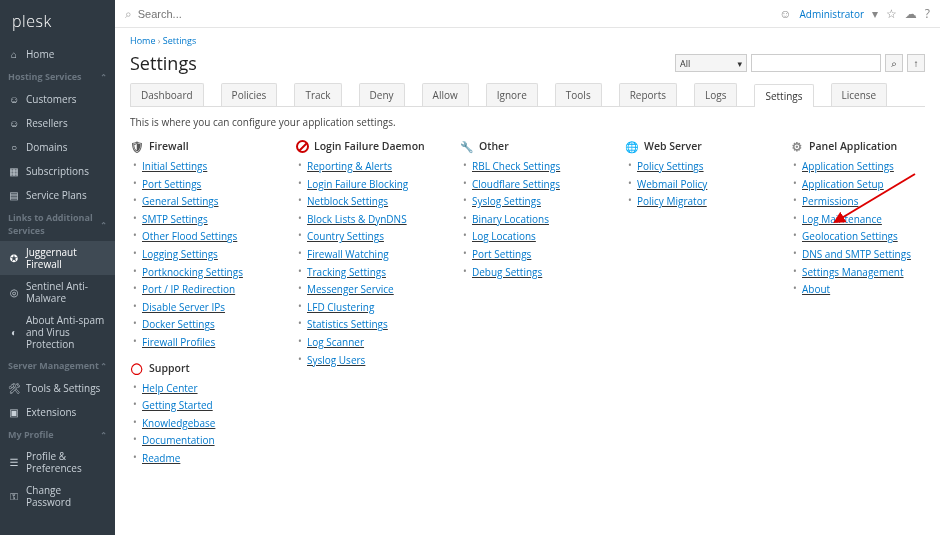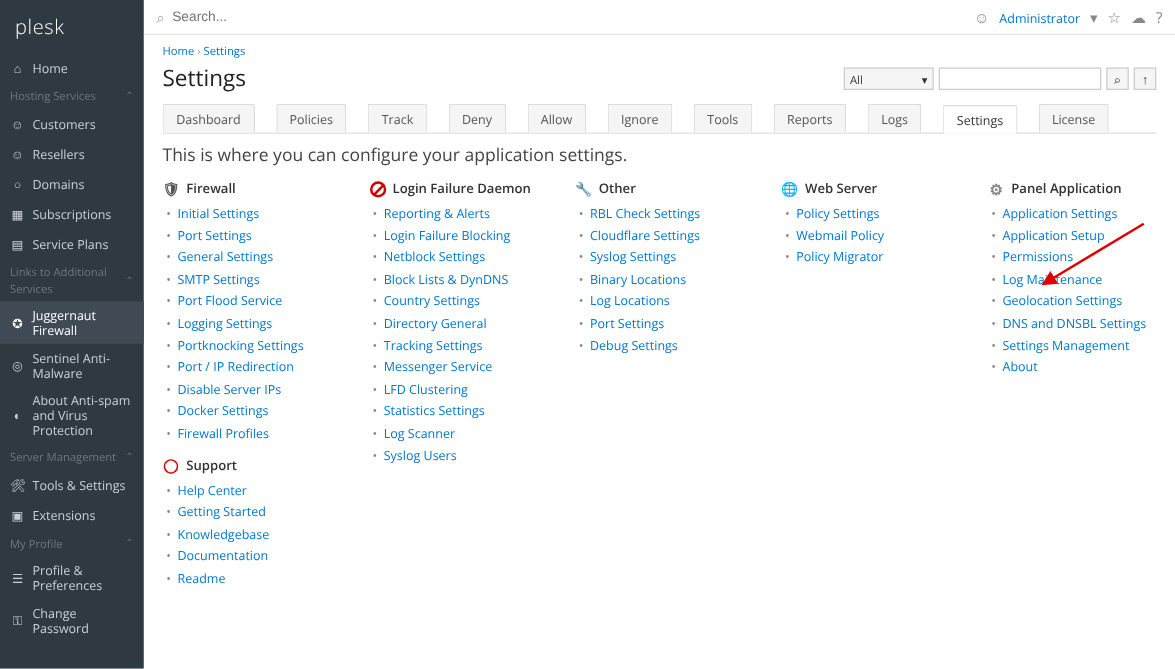--- a/index.html
+++ b/index.html
@@ -4,21 +4,21 @@
 <style>
 * { margin: 0; padding: 0; box-sizing: border-box; }
 body { font-family: "Open Sans", "Helvetica Neue", Arial, sans-serif; font-size: 11px; color: #333; background: #fff; width: 940px; height: 535px; overflow: hidden; position: relative; }
 .app { display: flex; height: 535px; }
 .sidebar { width: 115px; background: #2f3942; color: #aab6bf; display: flex; flex-direction: column; font-size: 10px; }
 .brand { padding: 10px 12px; color: #fff; font-size: 16px; font-weight: 300; letter-spacing: 0.5px; }
 .nav-item { display: flex; align-items: center; padding: 5px 8px; cursor: pointer; color: #c8d0d7; }
 .nav-item.active { background: #3f4a54; color: #fff; }
 .nav-item .ic { width: 12px; margin-right: 6px; text-align: center; font-size: 10px; }
 .nav-item .lbl { flex: 1; line-height: 1.2; }
-.nav-section { padding: 4px 8px; color: #6b7680; font-size: 9px; display: flex; align-items: center; justify-content: space-between; }
+.nav-section { padding: 4px 8px; color: #6b7680; font-size: 9px; display: flex; align-items: center; justify-content: space-between; font-weight: bold; }
 .nav-section .chev { font-size: 8px; }
 .content { flex: 1; display: flex; flex-direction: column; }
 .topbar { height: 28px; border-bottom: 1px solid #e5e5e5; display: flex; align-items: center; padding: 0 10px; gap: 8px; }
 .search-wrap { display: flex; align-items: center; flex: 1; color: #aaa; }
 .search-wrap .sic { margin-right: 6px; font-size: 12px; }
 .search-input { border: none; outline: none; height: 22px; width: 250px; font-size: 11px; color: #555; }
 .top-right { display: flex; align-items: center; gap: 8px; }
 .admin-link { color: #0078cc; font-size: 10px; }
 .top-icon { color: #888; font-size: 12px; }
 .main { position: relative; flex: 1; padding: 6px 15px; overflow: hidden; }
@@ -26,34 +26,34 @@
 .breadcrumb a { color: #0078cc; text-decoration: none; }
 .title-row { display: flex; justify-content: space-between; align-items: center; margin-bottom: 8px; }
 h1 { font-size: 18px; font-weight: 400; color: #222; }
 .filter-ctrl { display: flex; gap: 4px; }
 .filter-select { border: 1px solid #ccc; background: #f5f5f5; height: 18px; width: 72px; font-size: 9px; padding: 0 4px; display: flex; align-items: center; justify-content: space-between; }
 .filter-input { border: 1px solid #ccc; height: 18px; width: 130px; padding: 0 4px; font-size: 9px; }
 .filter-btn { border: 1px solid #ccc; background: #f5f5f5; height: 18px; width: 18px; font-size: 10px; display: flex; align-items: center; justify-content: center; cursor: pointer; }
 .tabs { display: flex; border-bottom: 1px solid #ddd; margin-bottom: 8px; }
 .tab { padding: 4px 10px; font-size: 10px; border: 1px solid #ddd; border-bottom: none; margin-right: 17px; background: #f5f5f5; cursor: pointer; color: #555; border-radius: 2px 2px 0 0; }
 .tab.active { background: #fff; color: #333; position: relative; top: 1px; }
-.intro { font-size: 14px; color: #444; margin-bottom: 10px; }
+.intro { font-size: 10px; color: #444; margin-bottom: 10px; }
 .columns { display: flex; gap: 30px; }
 .col { flex: 1; }
 .col-head { display: flex; align-items: flex-end; gap: 5px; font-weight: 600; font-size: 10.5px; margin-bottom: 4px; color: #333; }
 .col-head .cic { width: 14px; height: 14px; display: flex; align-items: center; justify-content: center; font-size: 12px; }
 .ic-firewall::before { content: "🛡"; color: #555; font-size: 11px; }
 .ic-login { width: 13px; height: 13px; border: 2px solid #c00; border-radius: 50%; position: relative; }
 .ic-login::after { content: ""; position: absolute; width: 12px; height: 2px; background: #c00; transform: rotate(-45deg); top: 4px; left: -1px; }
 .ic-other::before { content: "🔧"; font-size: 11px; }
 .ic-web::before { content: "🌐"; font-size: 11px; }
 .ic-panel::before { content: "⚙"; color: #888; font-size: 12px; }
 .ic-support { width: 13px; height: 13px; position: relative; }
 .ic-support::before { content: "◯"; color: #d00; font-size: 11px; position: absolute; top: -1px; }
-ul.links { list-style: none; }
+ul.links { list-style: none; text-decoration: underline; }
 ul.links li { position: relative; padding-left: 12px; line-height: 1.6; }
 ul.links li::before { content: "•"; position: absolute; left: 3px; color: #888; font-size: 10px; }
 ul.links a { color: #0078cc; text-decoration: none; font-size: 10px; }
 .arrow-overlay { position: absolute; top: 30px; right: 5px; pointer-events: none; }
 .arrow-svg { width: 120px; height: 70px; }
 </style>
 </head>
 <body>
 
 <div class="app">
@@ -185,21 +185,21 @@
         <div class="col">
           <div class="col-head">
               <span class="cic ic-firewall"></span>
               <span>Firewall</span>
             </div>
           <ul class="links" id="list-firewall">
               <li><a>Initial Settings</a></li>
               <li><a>Port Settings</a></li>
               <li><a>General Settings</a></li>
               <li><a>SMTP Settings</a></li>
-              <li><a>Port Flood Service</a></li>
+              <li><a>Other Flood Settings</a></li>
               <li><a>Logging Settings</a></li>
               <li><a>Portknocking Settings</a></li>
               <li><a>Port / IP Redirection</a></li>
               <li><a>Disable Server IPs</a></li>
               <li><a>Docker Settings</a></li>
               <li><a>Firewall Profiles</a></li>
             </ul>
           <div class="col-head" style="margin-top:10px">
               <span class="cic">
                 <span class="ic-support"></span>
@@ -220,21 +220,21 @@
                 <span class="ic-login"></span>
               </span>
               <span>Login Failure Daemon</span>
             </div>
           <ul class="links" id="list-login">
               <li><a>Reporting &amp; Alerts</a></li>
               <li><a>Login Failure Blocking</a></li>
               <li><a>Netblock Settings</a></li>
               <li><a>Block Lists &amp; DynDNS</a></li>
               <li><a>Country Settings</a></li>
-              <li><a>Directory General</a></li>
+              <li><a>Firewall Watching</a></li>
               <li><a>Tracking Settings</a></li>
               <li><a>Messenger Service</a></li>
               <li><a>LFD Clustering</a></li>
               <li><a>Statistics Settings</a></li>
               <li><a>Log Scanner</a></li>
               <li><a>Syslog Users</a></li>
             </ul>
         </div>
         <div class="col">
           <div class="col-head">
@@ -266,21 +266,21 @@
           <div class="col-head">
               <span class="cic ic-panel"></span>
               <span>Panel Application</span>
             </div>
           <ul class="links" id="list-panel">
               <li><a>Application Settings</a></li>
               <li><a>Application Setup</a></li>
               <li><a>Permissions</a></li>
               <li><a>Log Maintenance</a></li>
               <li><a>Geolocation Settings</a></li>
-              <li><a>DNS and DNSBL Settings</a></li>
+              <li><a>DNS and SMTP Settings</a></li>
               <li><a>Settings Management</a></li>
               <li><a>About</a></li>
             </ul>
           <div class="arrow-overlay">
             <svg class="arrow-svg" viewBox="0 0 120 70">
               <defs>
                   <marker id="ah" markerWidth="8" markerHeight="8" refX="2" refY="3" orient="auto">
                     <path d="M0,0 L6,3 L0,6 Z" fill="#d00"></path>
                   </marker>
                 </defs>

